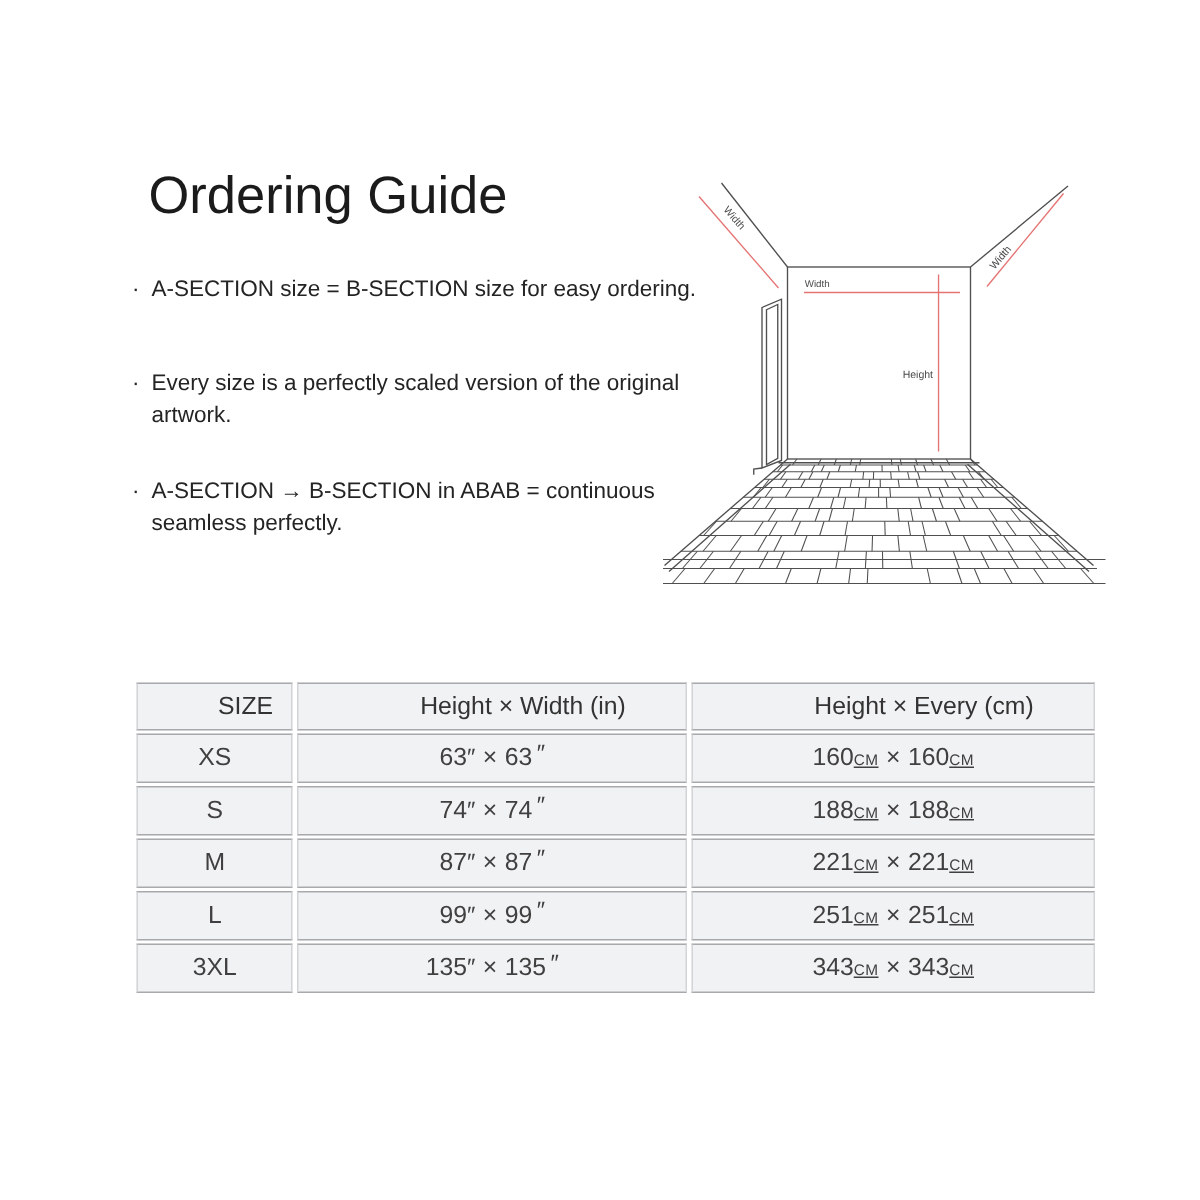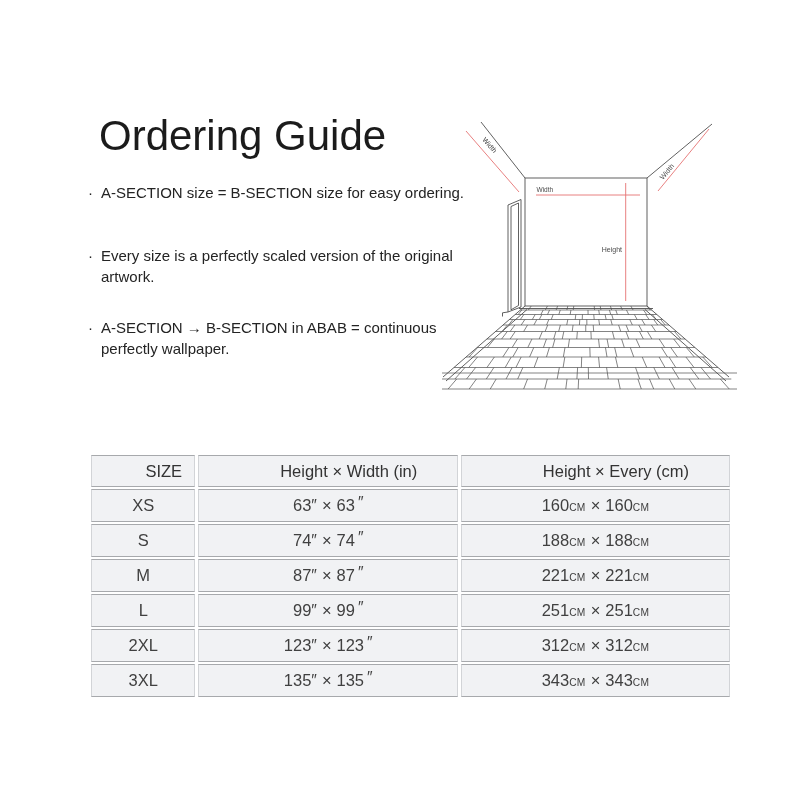--- a/index.html
+++ b/index.html
@@ -1,21 +1,21 @@
 <!DOCTYPE html>
 <html><head>
 <meta charset="utf-8">
 <style>
   html,body{margin:0;padding:0;}
   body{
     width:800px;height:800px;background:#ffffff;position:relative;overflow:hidden;
     font-family:"Liberation Sans", sans-serif;color:#222;
   }
   .page-title{
-    position:absolute;left:99px;top:88px;font-size:42px;line-height:40px;
+    position:absolute;left:99px;top:88px;font-size:35px;line-height:40px;
     color:#1b1b1b;font-weight:400;letter-spacing:0px;
   }
   .bullet-item{
     position:absolute;left:88px;display:flex;gap:8px;
     font-size:15px;line-height:21px;color:#242424;
   }
   .bullet-item .marker{flex:0 0 auto;color:#242424;}
   #bullet-1{top:182px;width:385px;}
   #bullet-2{top:245px;width:378px;}
   #bullet-3{top:317px;width:352px;}
@@ -33,41 +33,41 @@
     background:#f1f2f4;
     border:1px solid;
     border-color:#a7a9ac #d2d4d7;
     text-align:center;vertical-align:middle;
     font-weight:400;color:#404040;
     font-size:16.5px;
     height:31px;padding:0;
     overflow:hidden;white-space:nowrap;
   }
   table.size-table th{height:30px;color:#333;padding-left:41px;}
-  .u-cm{font-size:0.62em;letter-spacing:.3px;}
+  .u-cm{font-size:0.62em;letter-spacing:.3px;text-decoration:underline;}
   .u-in{font-size:0.95em;}
   .u-in.u2{position:relative;top:-3px;margin-left:3px;}
   .x-sep{margin:0 5px;}
 </style>
 </head>
 <body>
 
 <h1 class="page-title">Ordering Guide</h1>
 
 <div class="bullet-item" id="bullet-1">
   <span class="marker">·</span>
   <span>A-SECTION size = B-SECTION size for easy ordering.</span>
 </div>
 <div class="bullet-item" id="bullet-2">
   <span class="marker">·</span>
   <span>Every size is a perfectly scaled version of the original artwork.</span>
 </div>
 <div class="bullet-item" id="bullet-3">
   <span class="marker">·</span>
-  <span>A-SECTION → B-SECTION in ABAB = continuous perfectly wallpaper.</span>
+  <span>A-SECTION → B-SECTION in ABAB = continuous seamless perfectly.</span>
 </div>
 
 <div class="room-wrap">
   <svg viewBox="438 103 302 292">
 
     <g stroke="#4f4f4f" stroke-width="0.9" fill="none">
       <rect x="525" y="178" width="122" height="128"></rect>
       <line x1="525" y1="178" x2="481" y2="122"></line>
       <line x1="647" y1="178" x2="712" y2="124"></line>
       <line x1="519" y1="308.5" x2="653" y2="308.5"></line>
@@ -277,24 +277,19 @@
         <td>M</td>
         <td><span>87</span><span class="u-in">″</span><span class="x-sep">×</span><span>87</span><span class="u-in u2">″</span></td>
         <td><span>221</span><span class="u-cm">CM</span><span class="x-sep">×</span><span>221</span><span class="u-cm">CM</span></td>
       </tr>
       <tr>
         <td>L</td>
         <td><span>99</span><span class="u-in">″</span><span class="x-sep">×</span><span>99</span><span class="u-in u2">″</span></td>
         <td><span>251</span><span class="u-cm">CM</span><span class="x-sep">×</span><span>251</span><span class="u-cm">CM</span></td>
       </tr>
       <tr>
-        <td>2XL</td>
-        <td><span>123</span><span class="u-in">″</span><span class="x-sep">×</span><span>123</span><span class="u-in u2">″</span></td>
-        <td><span>312</span><span class="u-cm">CM</span><span class="x-sep">×</span><span>312</span><span class="u-cm">CM</span></td>
-      </tr>
-      <tr>
         <td>3XL</td>
         <td><span>135</span><span class="u-in">″</span><span class="x-sep">×</span><span>135</span><span class="u-in u2">″</span></td>
         <td><span>343</span><span class="u-cm">CM</span><span class="x-sep">×</span><span>343</span><span class="u-cm">CM</span></td>
       </tr>
     </tbody>
   </table>
 </div>
 
 </body></html>

